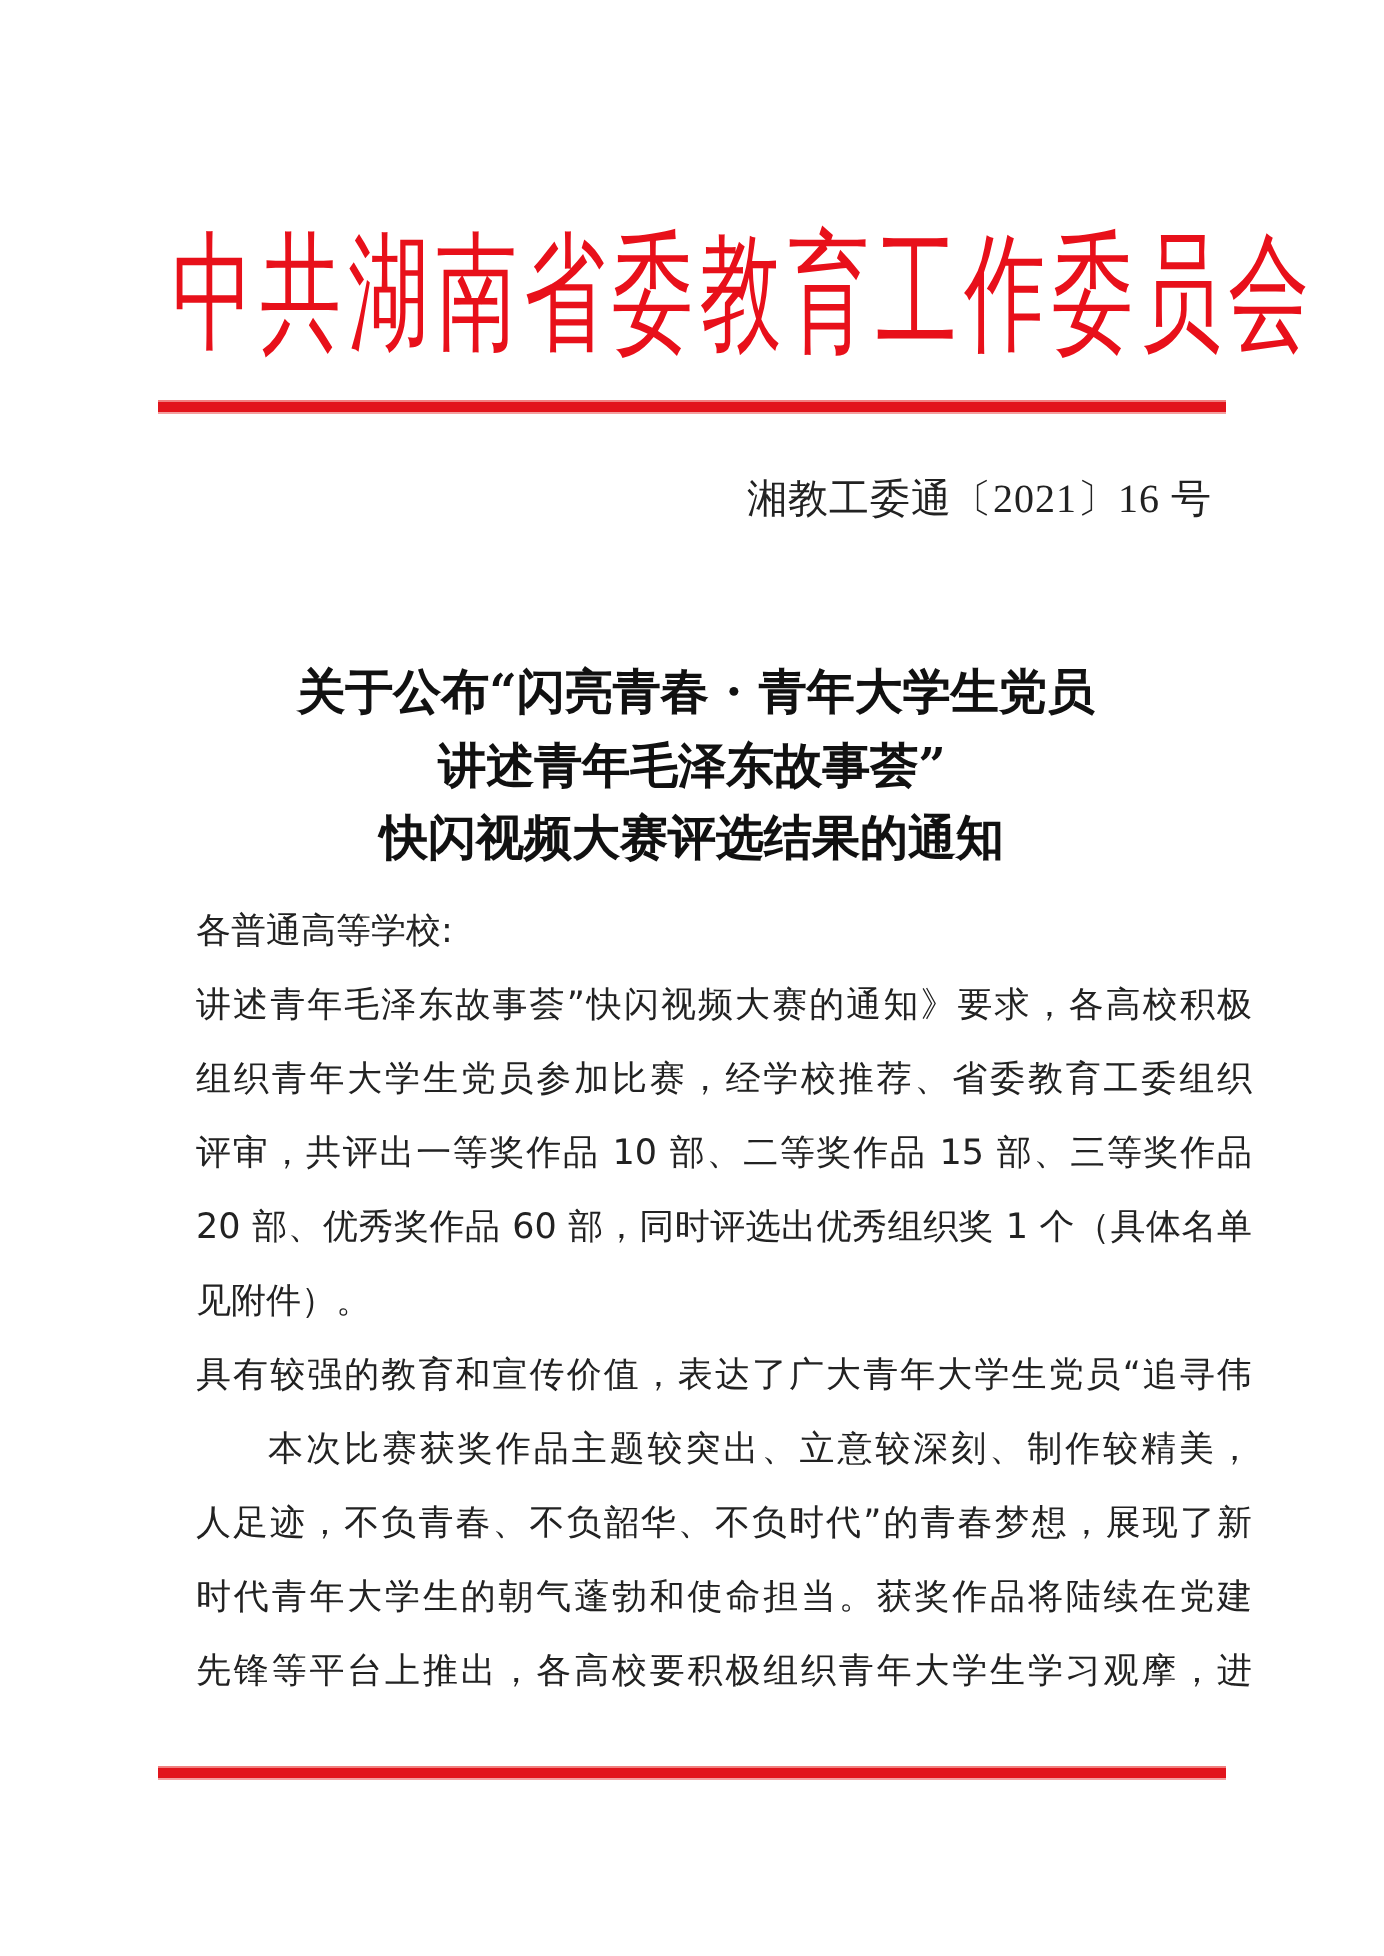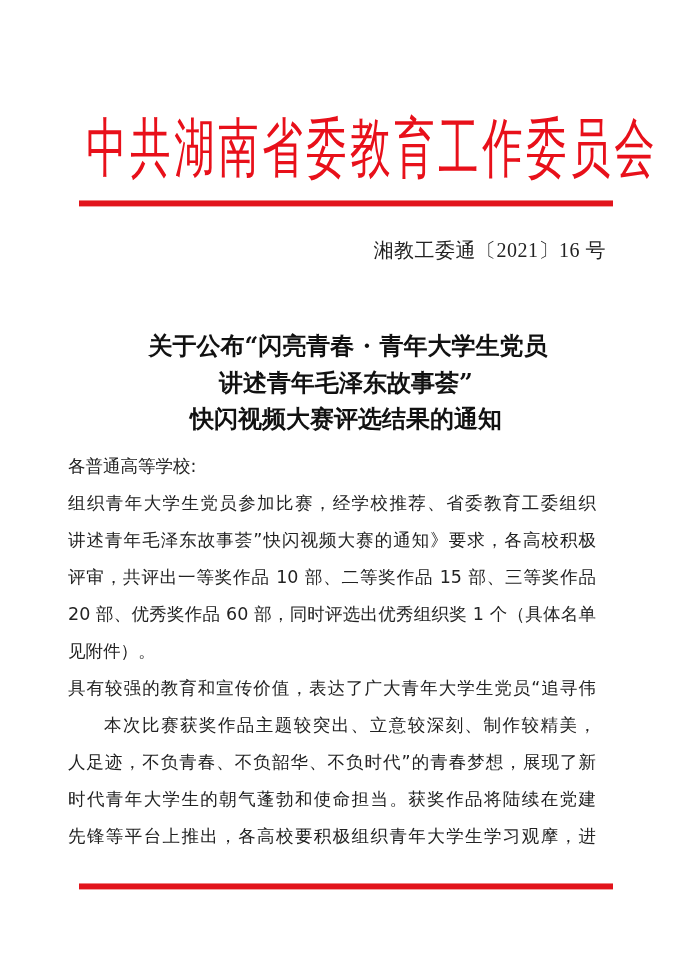--- a/index.html
+++ b/index.html
@@ -74,21 +74,21 @@
       line-height: 36.5px;
       color: #111;
       font-family: "DejaVu Serif", "Liberation Serif", serif;
       margin-top: 32px;
     }
     .title div { white-space: nowrap; }
     .title .l1 { padding-left: 4px; }
     .title .l2 { padding-left: 0; }
     .body {
       position: absolute;
-      left: 68px;
+      left: 98px;
       top: 448px;
       width: 528px;
       font-size: 17.5px;
       line-height: 37px;
       color: #222;
       font-family: "DejaVu Sans", "Liberation Sans", sans-serif;
     }
     .body .line {
       white-space: nowrap;
       text-align: justify;
@@ -130,22 +130,22 @@
   <div class="title">
     <div class="l1">关于公布“闪亮青春 · 青年大学生党员</div>
     <div class="l2">讲述青年毛泽东故事荟”</div>
     <div class="l3">快闪视频大赛评选结果的通知</div>
   </div>
 
   <div class="body">
     <div class="line last">各普通高等学校:</div>
 
     <div>
+      <div class="line">讲述青年毛泽东故事荟”快闪视频大赛的通知》要求，各高校积极</div>
       <div class="line">组织青年大学生党员参加比赛，经学校推荐、省委教育工委组织</div>
-      <div class="line">讲述青年毛泽东故事荟”快闪视频大赛的通知》要求，各高校积极</div>
       <div class="line">评审，共评出一等奖作品 10 部、二等奖作品 15 部、三等奖作品</div>
       <div class="line">20 部、优秀奖作品 60 部，同时评选出优秀组织奖 1 个（具体名单</div>
       <div class="line last">见附件）。</div>
     </div>
 
     <div>
       <div class="line">具有较强的教育和宣传价值，表达了广大青年大学生党员“追寻伟</div>
       <div class="line indent">本次比赛获奖作品主题较突出、立意较深刻、制作较精美，</div>
       <div class="line">人足迹，不负青春、不负韶华、不负时代”的青春梦想，展现了新</div>
       <div class="line">时代青年大学生的朝气蓬勃和使命担当。获奖作品将陆续在党建</div>

